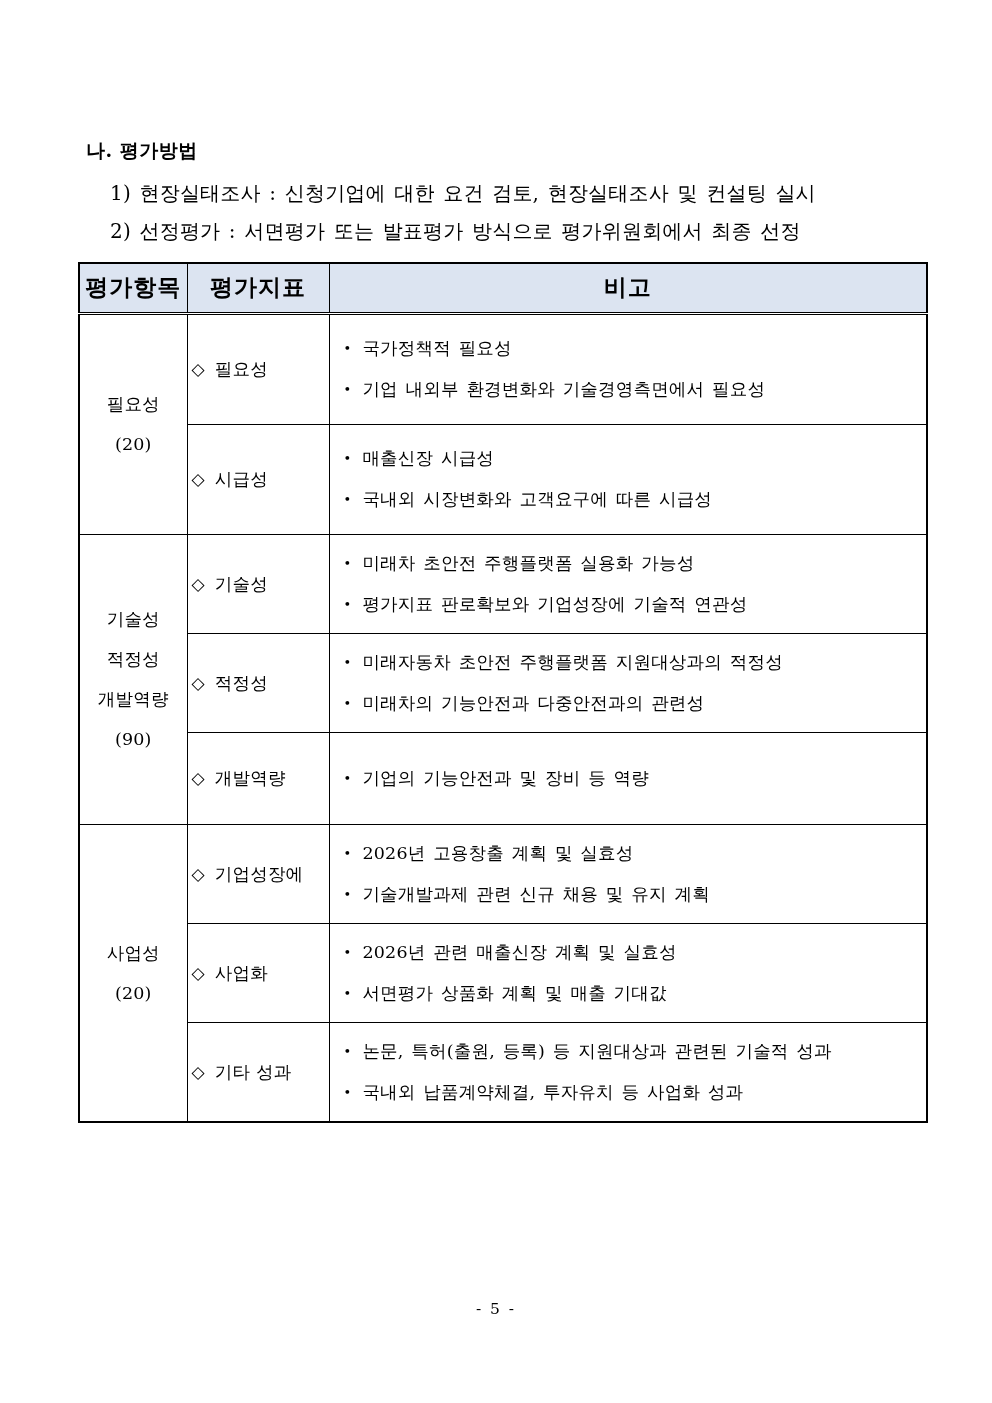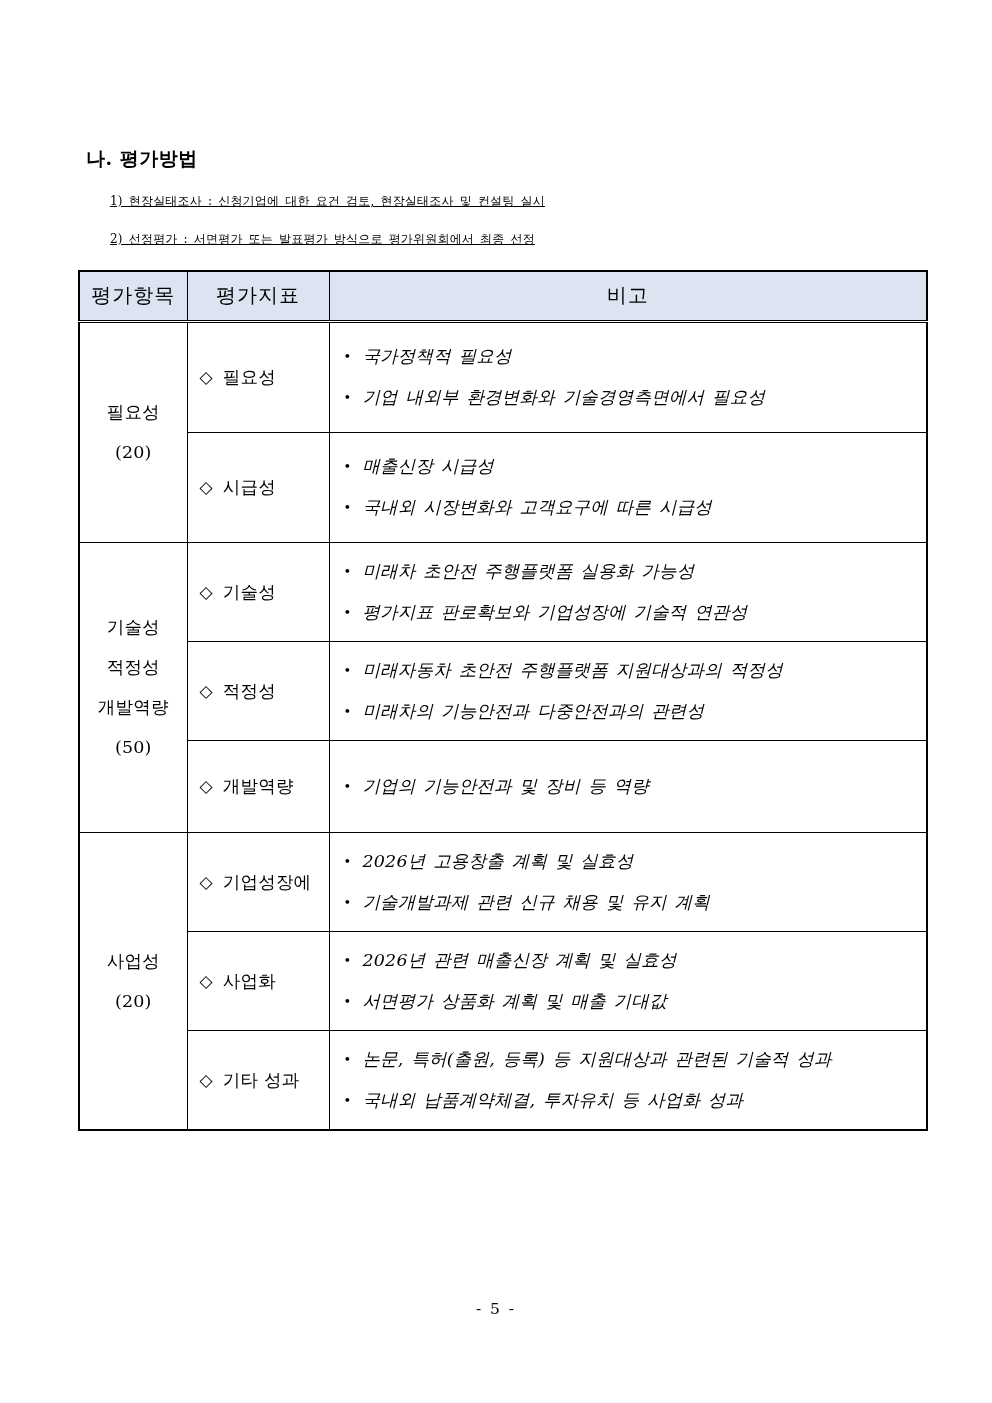--- a/index.html
+++ b/index.html
@@ -13,86 +13,83 @@
     overflow: hidden;
   }
   .content {
     padding: 138px 66px 0 78px;
   }
   .section-title {
     margin-left: 8px;
     font-size: 19px;
     font-weight: bold;
     letter-spacing: 0.5px;
-    margin-top: 8px;
   }
   .method-list {
     margin: 10px 0 0 32px;
   }
   .method-item {
-    font-size: 12px;
+    font-size: 20px;
     line-height: 38px;
     letter-spacing: 0.2px;
     word-spacing: 2px;
     white-space: nowrap;
-    text-decoration: underline;
   }
   table.eval-table {
     margin-top: 12px;
     width: 848px;
     table-layout: fixed;
     border-collapse: collapse;
     border: 2px solid #000000;
   }
   .eval-table col.c1 { width: 108px; }
   .eval-table col.c2 { width: 142px; }
   .eval-table col.c3 { width: 598px; }
   .eval-table th {
     height: 50px;
     background: #dce4f1;
     border: 1px solid #000000;
     border-bottom: 3px double #000000;
-    font-weight: normal;
-    font-size: 20px;
+    font-weight: bold;
+    font-size: 23px;
     letter-spacing: 1px;
     text-align: center;
     vertical-align: middle;
   }
   .eval-table td {
     border: 1px solid #000000;
     vertical-align: middle;
     font-size: 17.5px;
     letter-spacing: 0.2px;
   }
   .eval-table tbody tr { height: 92px; }
   .eval-table tbody tr:nth-child(1) { height: 111px; }
   .eval-table tbody tr:nth-child(2) { height: 110px; }
   .eval-table tbody tr:nth-child(8) { height: 97px; }
   td.cat-cell {
     text-align: center;
     line-height: 40px;
     word-spacing: 1px;
   }
   td.ind-cell {
-    padding-left: 12px;
+    padding-left: 4px;
     white-space: nowrap;
   }
   .diamond-icon {
     display: inline-block;
     margin-right: 10px;
     font-size: 17px;
   }
   td.notes-cell {
     padding: 8px 6px 8px 14px;
   }
   .note-line {
     line-height: 40px;
     white-space: nowrap;
     word-spacing: 2px;
-    font-style: italic;
   }
   .bullet-icon {
     display: inline-block;
     margin-right: 11px;
     font-size: 13px;
     vertical-align: 1px;
   }
   .page-footer {
     position: absolute;
     left: 0;
@@ -145,21 +142,21 @@
           <td class="notes-cell">
             <div class="note-line"><span class="bullet-icon">•</span><span>매출신장 시급성</span></div>
             <div class="note-line"><span class="bullet-icon">•</span><span>국내외 시장변화와 고객요구에 따른 시급성</span></div>
           </td>
         </tr>
         <tr>
           <td class="cat-cell" rowspan="3">
             <div>기술성</div>
             <div>적정성</div>
             <div>개발역량</div>
-            <div>(50)</div>
+            <div>(90)</div>
           </td>
           <td class="ind-cell"><span class="diamond-icon">◇</span><span>기술성</span></td>
           <td class="notes-cell">
             <div class="note-line"><span class="bullet-icon">•</span><span>미래차 초안전 주행플랫폼 실용화 가능성</span></div>
             <div class="note-line"><span class="bullet-icon">•</span><span>평가지표 판로확보와 기업성장에 기술적 연관성</span></div>
           </td>
         </tr>
         <tr>
           <td class="ind-cell"><span class="diamond-icon">◇</span><span>적정성</span></td>
           <td class="notes-cell">

